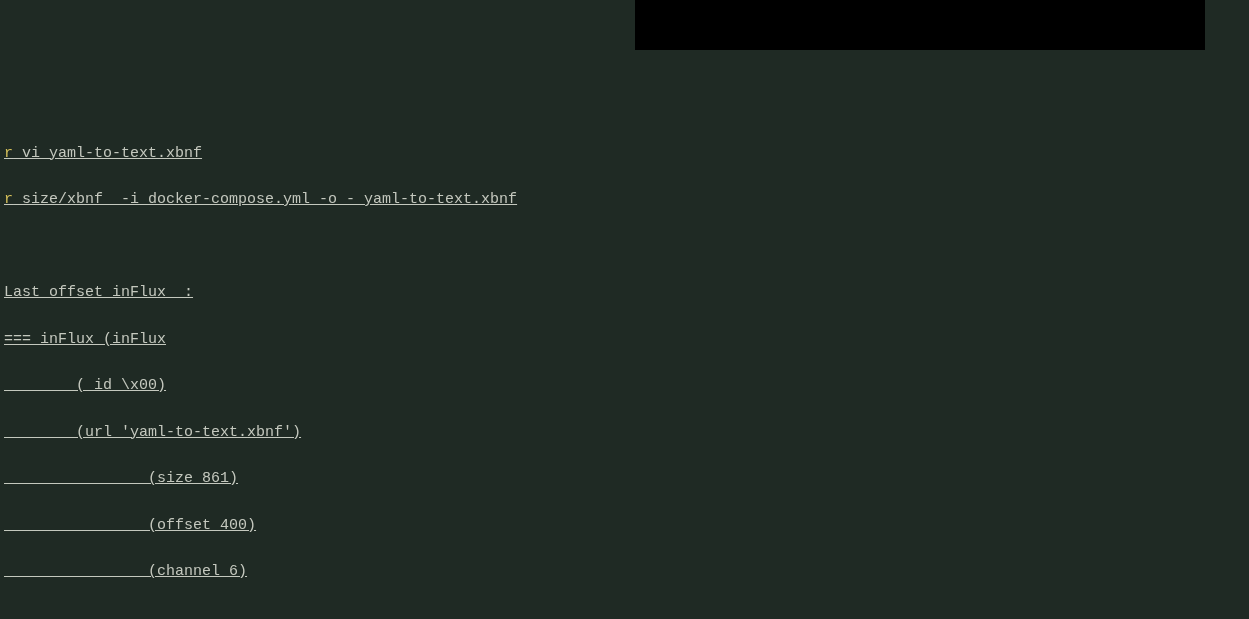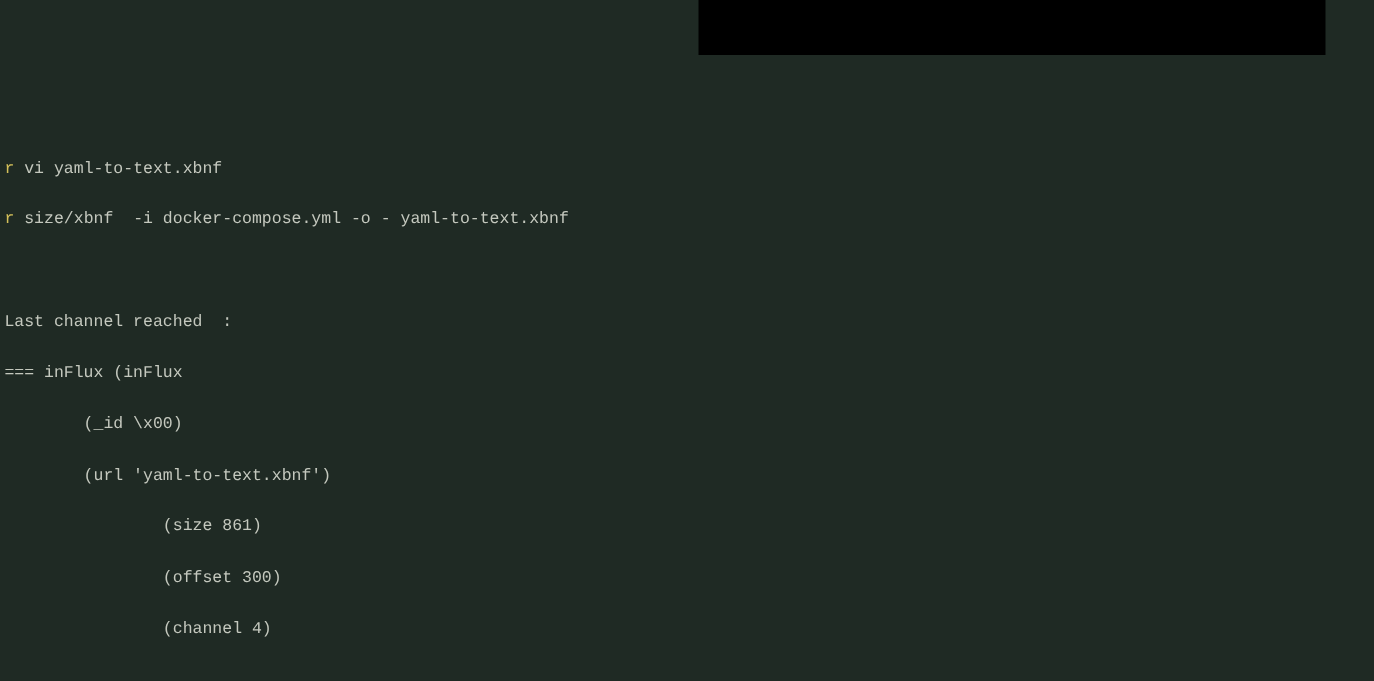--- a/index.html
+++ b/index.html
@@ -19,40 +19,40 @@
       color: #d4c05a;
     }
     .top-block {
       position: absolute;
       top: 0;
       right: 44px;
       width: 570px;
       height: 50px;
       background: #000;
     }
-    .line { display: block; }
+    .line { display: block; text-decoration: underline; }
   </style>
 </head>
 <body>
 
 
 
 <div class="top-block"></div>
 
 <span class="line"><span class="prompt-r">r</span><span> vi yaml-to-text.xbnf</span></span>
 <span class="line"><span class="prompt-r">r</span><span> size/xbnf  -i docker-compose.yml -o - yaml-to-text.xbnf</span></span>
 <span class="line"></span>
 <span class="line"></span>
-<span class="line">Last channel reached  :</span>
+<span class="line">Last offset inFlux  :</span>
 <span class="line">=== inFlux (inFlux</span>
 <span class="line">        (_id \x00)</span>
 <span class="line">        (url 'yaml-to-text.xbnf')</span>
 <span class="line">                (size 861)</span>
-<span class="line">                (offset 300)</span>
-<span class="line">                (channel 4)</span>
+<span class="line">                (offset 400)</span>
+<span class="line">                (channel 6)</span>
 <span class="line"></span>
 
 
 
 
 
 
 
 <span class="line"></span>
 

